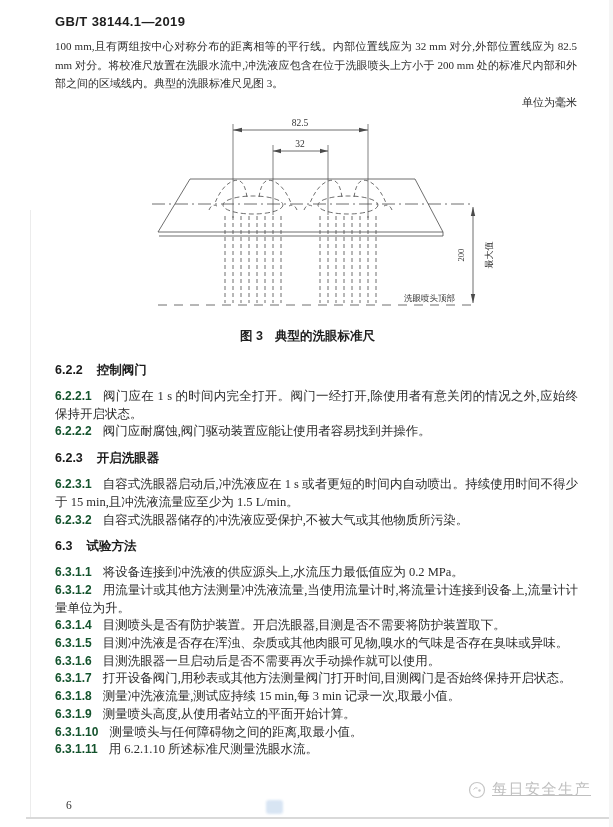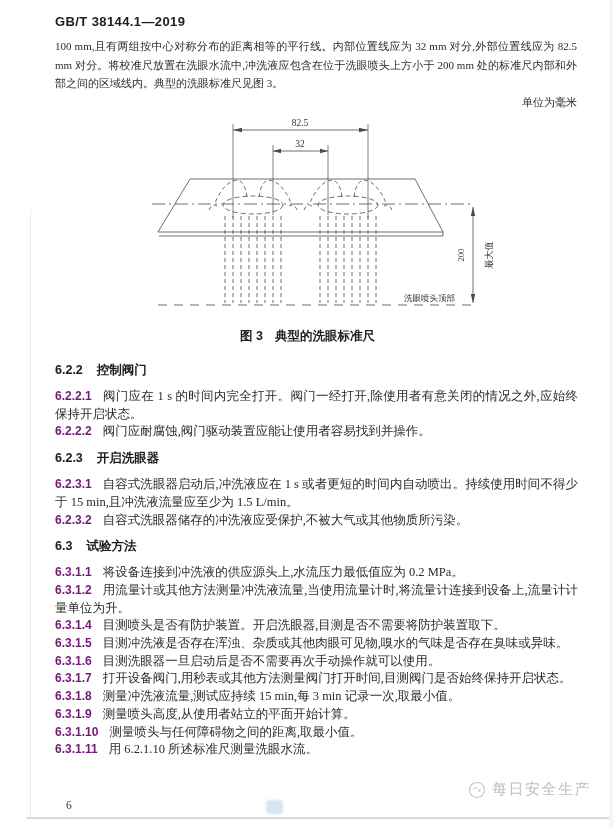--- a/index.html
+++ b/index.html
@@ -40,33 +40,33 @@
     font-size:12.5px;line-height:17.7px;
   }
   .h{
     font-family:"Liberation Sans","DejaVu Sans",sans-serif;
     font-weight:700;font-size:12.5px;line-height:15px;margin:10px 0;color:#1a1a1a;
   }
   .h .num{margin-right:14px;}
   .it{text-align:justify;}
   .it .num{
     font-family:"Liberation Sans","DejaVu Sans",sans-serif;
-    font-weight:700;margin-right:11px;color:#701a75;font-size:12px;
+    font-weight:700;margin-right:11px;color:#14532d;font-size:12px;
   }
   .page-number{
     position:absolute;left:66px;top:799px;font-size:11.5px;color:#333;
   }
   .blue-smudge{
     position:absolute;left:266px;top:800px;width:17px;height:14px;
     background:#aac6e6;opacity:.45;border-radius:3px;filter:blur(1px);
   }
   .watermark{
     position:absolute;left:468px;top:780px;display:flex;align-items:center;gap:6px;
     color:#bfbfbf;font-family:"Liberation Sans","DejaVu Sans",sans-serif;
-    font-size:15px;letter-spacing:1.5px;white-space:nowrap;
+    font-size:15px;letter-spacing:1.5px;white-space:nowrap;text-decoration:underline;
   }
   svg text{fill:#333;font-family:"Liberation Serif","DejaVu Serif",serif;}
 </style>
 </head>
 <body>
 
 <div class="page">
 
   <div class="edge-left"></div>
   <div class="edge-bottom"></div>

